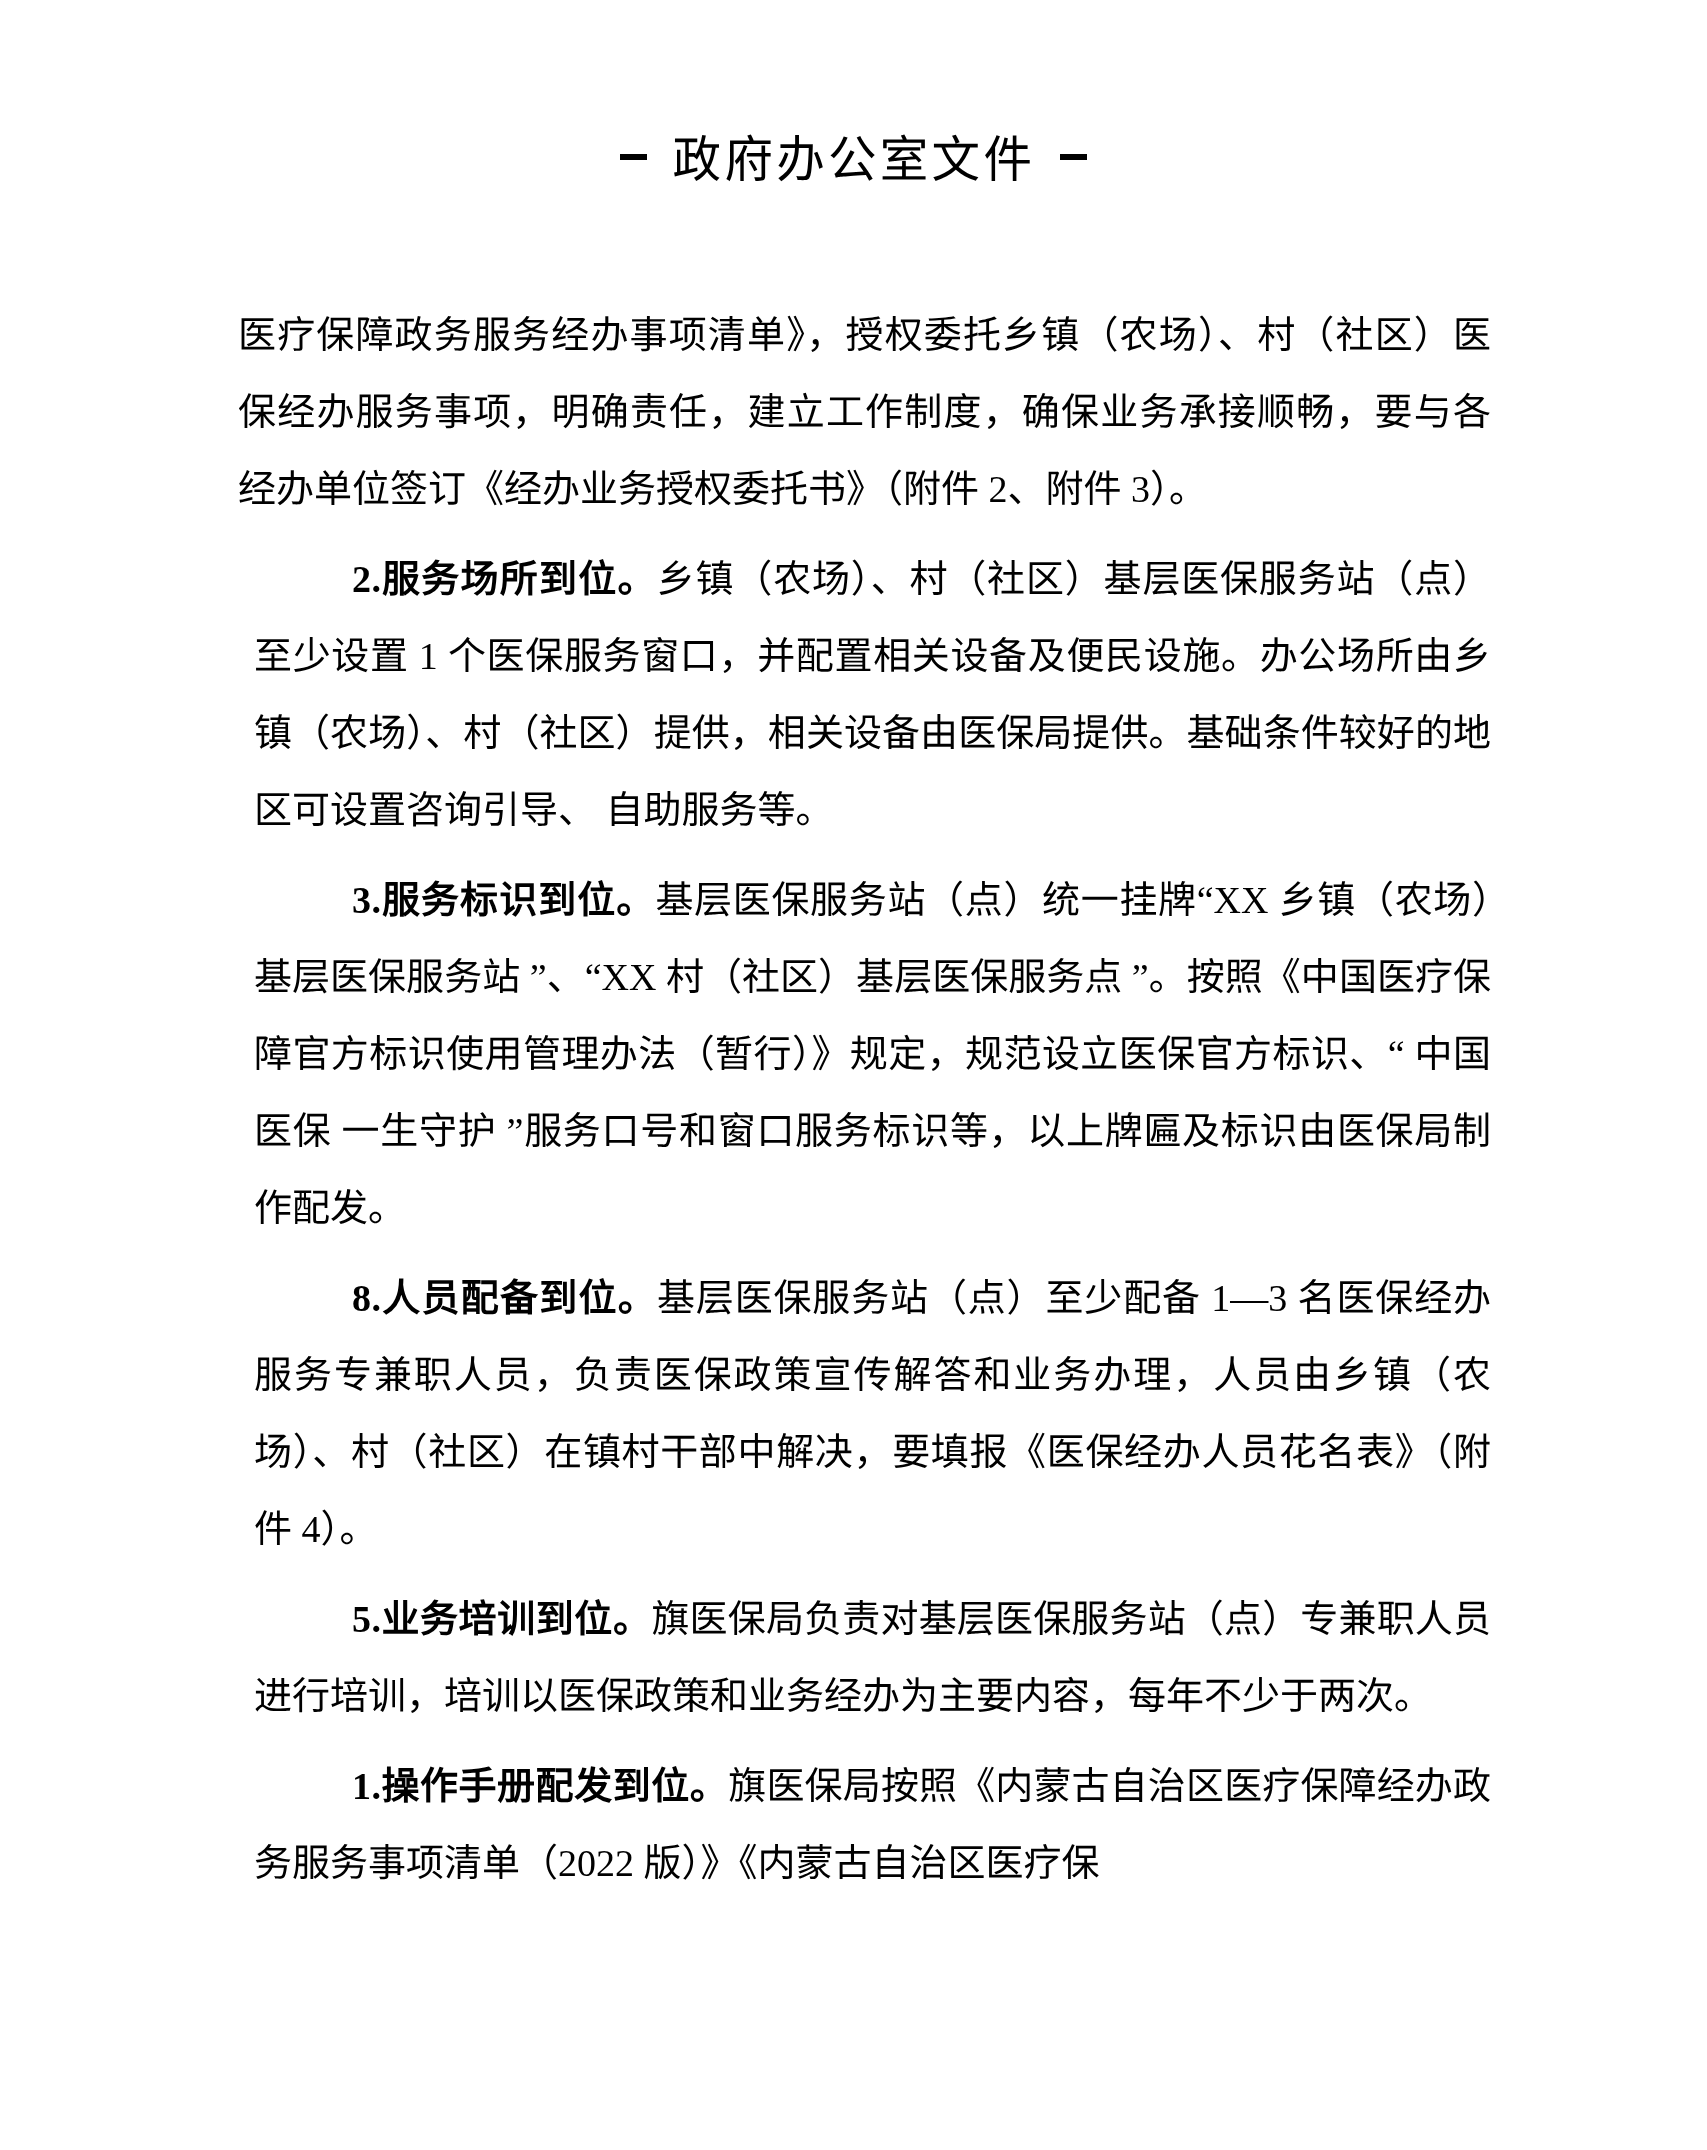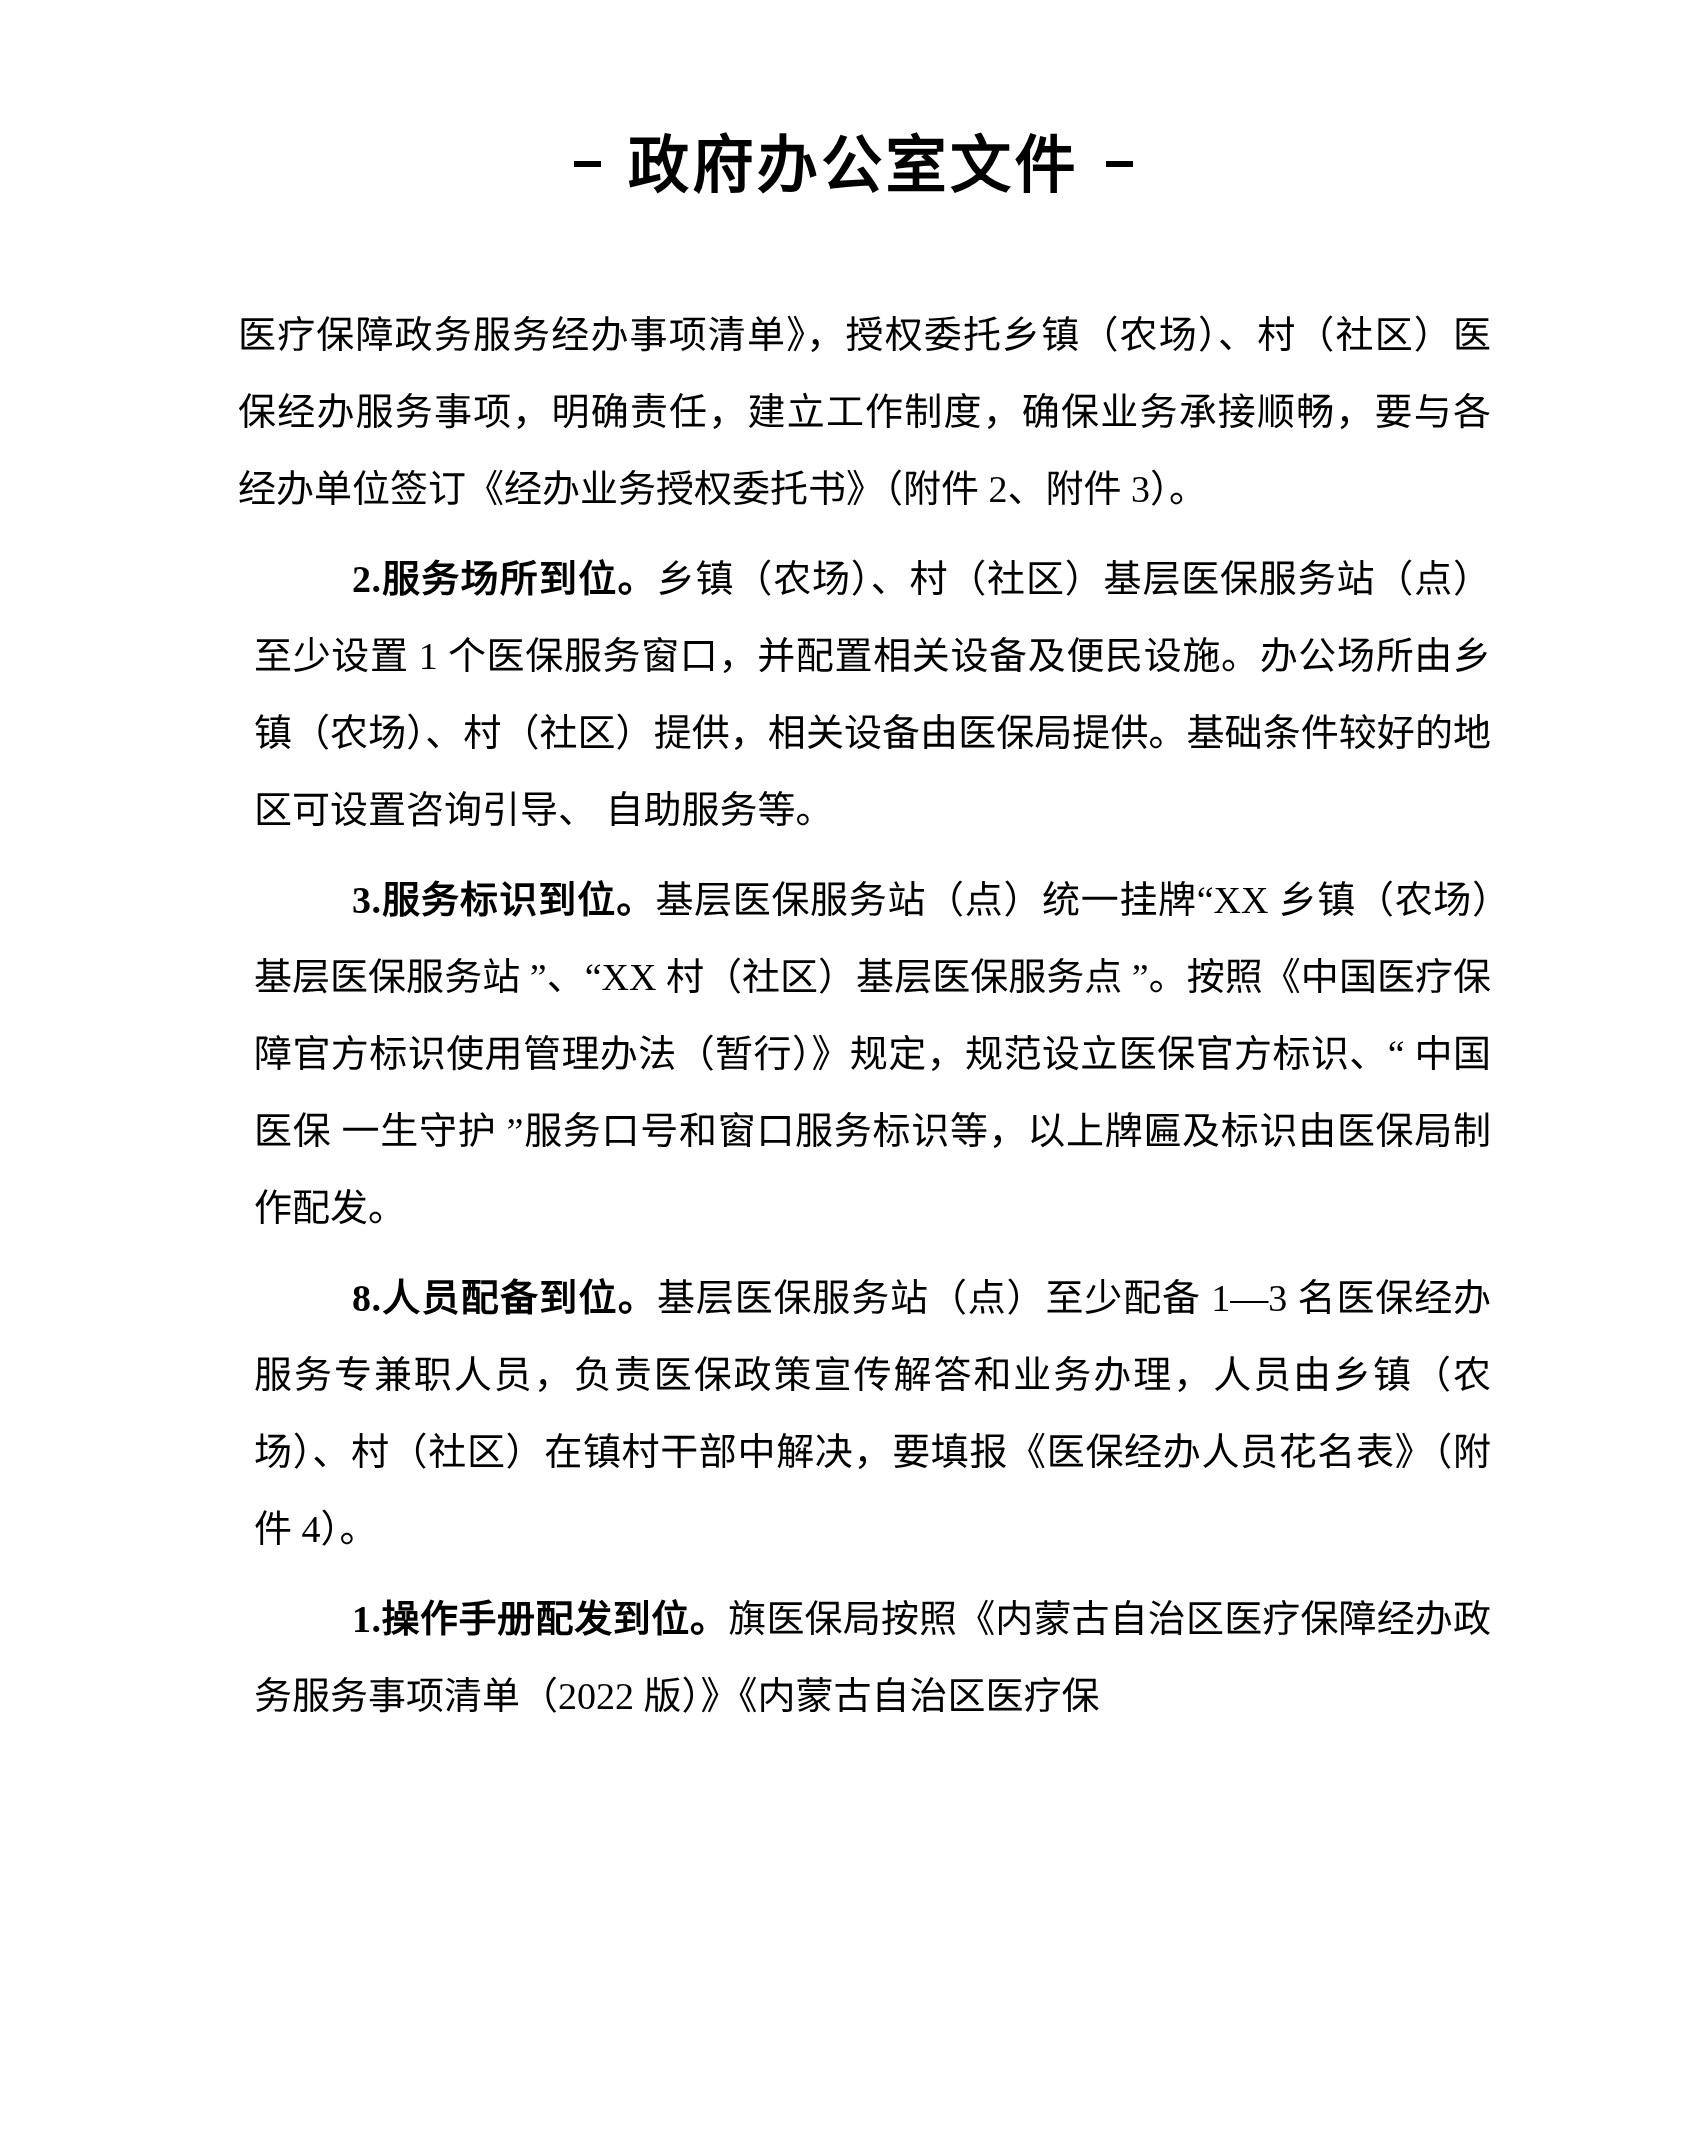--- a/index.html
+++ b/index.html
@@ -21,24 +21,24 @@
     box-sizing: border-box;
   }
 
   
   .page-header {
     position: absolute;
     top: 129px;
     left: 0;
     right: 0;
     text-align: center;
-    font-size: 63px;
+    font-size: 50px;
     line-height: 1.0;
     letter-spacing: 3.4px;
-    font-weight: 700;
+    font-weight: 400;
     font-family: "Liberation Serif", "DejaVu Serif", serif;
     white-space: nowrap;
   }
   .page-header .dash {
     display: inline-block;
     vertical-align: middle;
     width: 27px;
     height: 5.6px;
     background: #000;
     position: relative;
@@ -97,19 +97,20 @@
   <div class="body-block">
 
     <p class="para"><span>医疗保障政务服务经办事项清单》，授权委托乡镇（农场）、村（社区）医保经办服务事项，明确责任，建立工作制度，确保业务承接顺畅，要与各经办单位签订《经办业务授权委托书》（附件 2、附件 3）。</span></p>
 
     <p class="para indent gap-before"><span class="lead">2.服务场所到位。</span><span>乡镇（农场）、村（社区）基层医保服务站（点）至少设置 1 个医保服务窗口，并配置相关设备及便民设施。办公场所由乡镇（农场）、村（社区）提供，相关设备由医保局提供。基础条件较好的地区可设置咨询引导、 自助服务等。</span></p>
 
     <p class="para indent gap-before"><span class="lead">3.服务标识到位。</span><span>基层医保服务站（点）统一挂牌“XX 乡镇（农场）基层医保服务站 ”、“XX 村（社区）基层医保服务点 ”。按照《中国医疗保障官方标识使用管理办法（暂行）》规定，规范设立医保官方标识、“ 中国医保 一生守护 ”服务口号和窗口服务标识等，以上牌匾及标识由医保局制作配发。</span></p>
 
     <p class="para indent gap-before"><span class="lead">8.人员配备到位。</span><span>基层医保服务站（点）至少配备 1—3 名医保经办服务专兼职人员，负责医保政策宣传解答和业务办理，人员由乡镇（农场）、村（社区）在镇村干部中解决，要填报《医保经办人员花名表》（附件 4）。</span></p>
 
+    <p class="para indent gap-before"><span class="lead">5.业务培训到位。</span><span>旗医保局负责对基层医保服务站（点）专兼职人员进行培训，培训以医保政策和业务经办为主要内容，每年不少于两次。</span></p>
 
     <p class="para indent gap-before"><span class="lead">1.操作手册配发到位。</span><span>旗医保局按照《内蒙古自治区医疗保障经办政务服务事项清单（2022 版）》《内蒙古自治区医疗保</span></p>
 
   </div>
 
 </div>
 
 
 </body></html>

